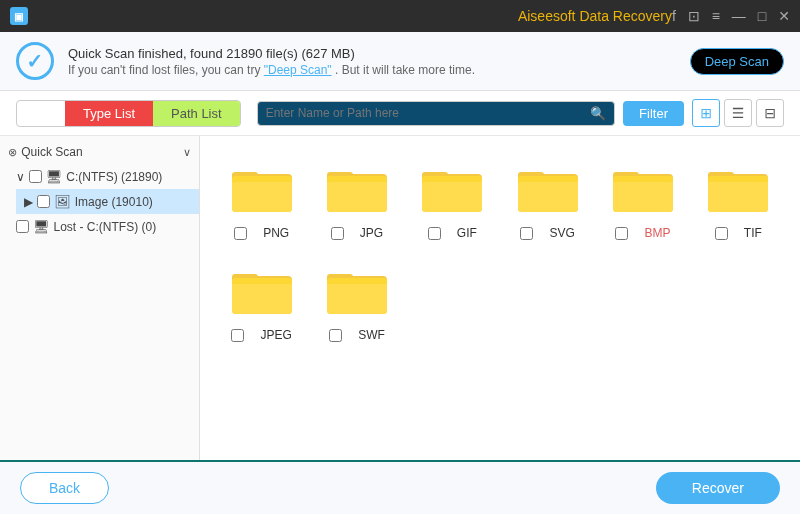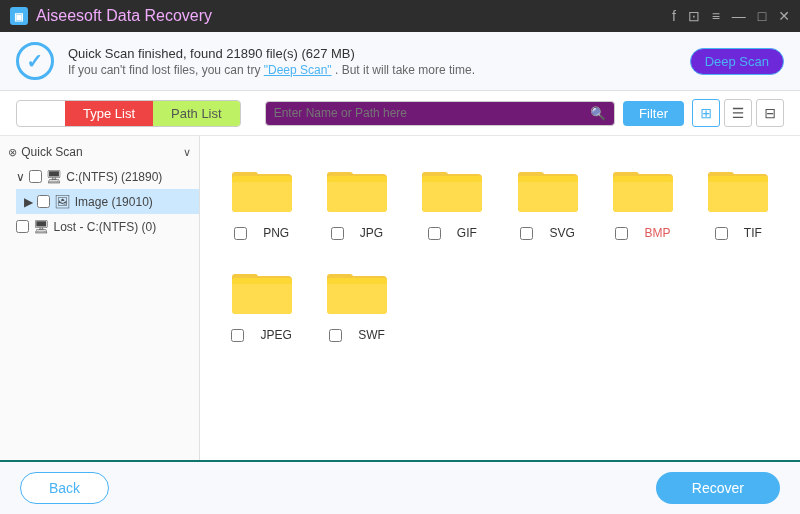--- a/index.html
+++ b/index.html
@@ -24,21 +24,21 @@
     }
     .title-bar-icon {
       width: 18px;
       height: 18px;
       margin-right: 8px;
       background: #4ab3f4;
       border-radius: 3px;
       display: flex; align-items: center; justify-content: center;
       font-size: 10px; color: white; font-weight: bold;
     }
-    .title-bar-title { flex: 1; font-size: 16px; color: #f0abfc; }
+    .title-bar-title { flex: 1; font-size: 14px; color: #eab308; text-align: right; }
     .title-bar-controls { display: flex; gap: 12px; align-items: center; }
     .title-bar-controls span { font-size: 14px; color: #aaa; cursor: pointer; }
     .app-body {
       flex: 1;
       display: flex;
       flex-direction: column;
       background: #fff;
     }
     .top-bar {
       background: #f7f9fc;
@@ -55,21 +55,21 @@
       border: 3px solid #4ab3f4;
       display: flex; align-items: center; justify-content: center;
       color: #4ab3f4; font-size: 20px; font-weight: bold;
       flex-shrink: 0;
     }
     .top-bar-text { flex: 1; }
     .top-bar-text .line1 { font-size: 13px; color: #333; font-weight: 500; }
     .top-bar-text .line2 { font-size: 12px; color: #666; margin-top: 2px; }
     .top-bar-text .line2 a { color: #4ab3f4; text-decoration: underline; cursor: pointer; }
     .deep-scan-btn {
-      background: #6d28d9;
+      background: #000000;
       border: 1.5px solid #4ab3f4;
       color: #4ab3f4;
       padding: 5px 14px;
       border-radius: 16px;
       font-size: 13px;
       cursor: pointer;
       white-space: nowrap;
     }
     .toolbar {
       display: flex;
@@ -94,22 +94,22 @@
       color: #fff;
       margin-left: 48px;
     }
     .search-box {
       flex: 1;
       display: flex;
       align-items: center;
       border: 1px solid #ccc;
       border-radius: 4px;
       padding: 4px 8px;
-      margin-left: 16px;
-      background: #701a75;
+      margin-left: 8px;
+      background: #0c4a6e;
     }
     .search-box input {
       border: none; outline: none; font-size: 12px; color: #999; width: 100%;
       background: transparent;
     }
     .search-icon { color: #aaa; font-size: 13px; margin-left: 4px; }
     .filter-btn {
       background: #4ab3f4;
       color: #fff;
       border: none;

